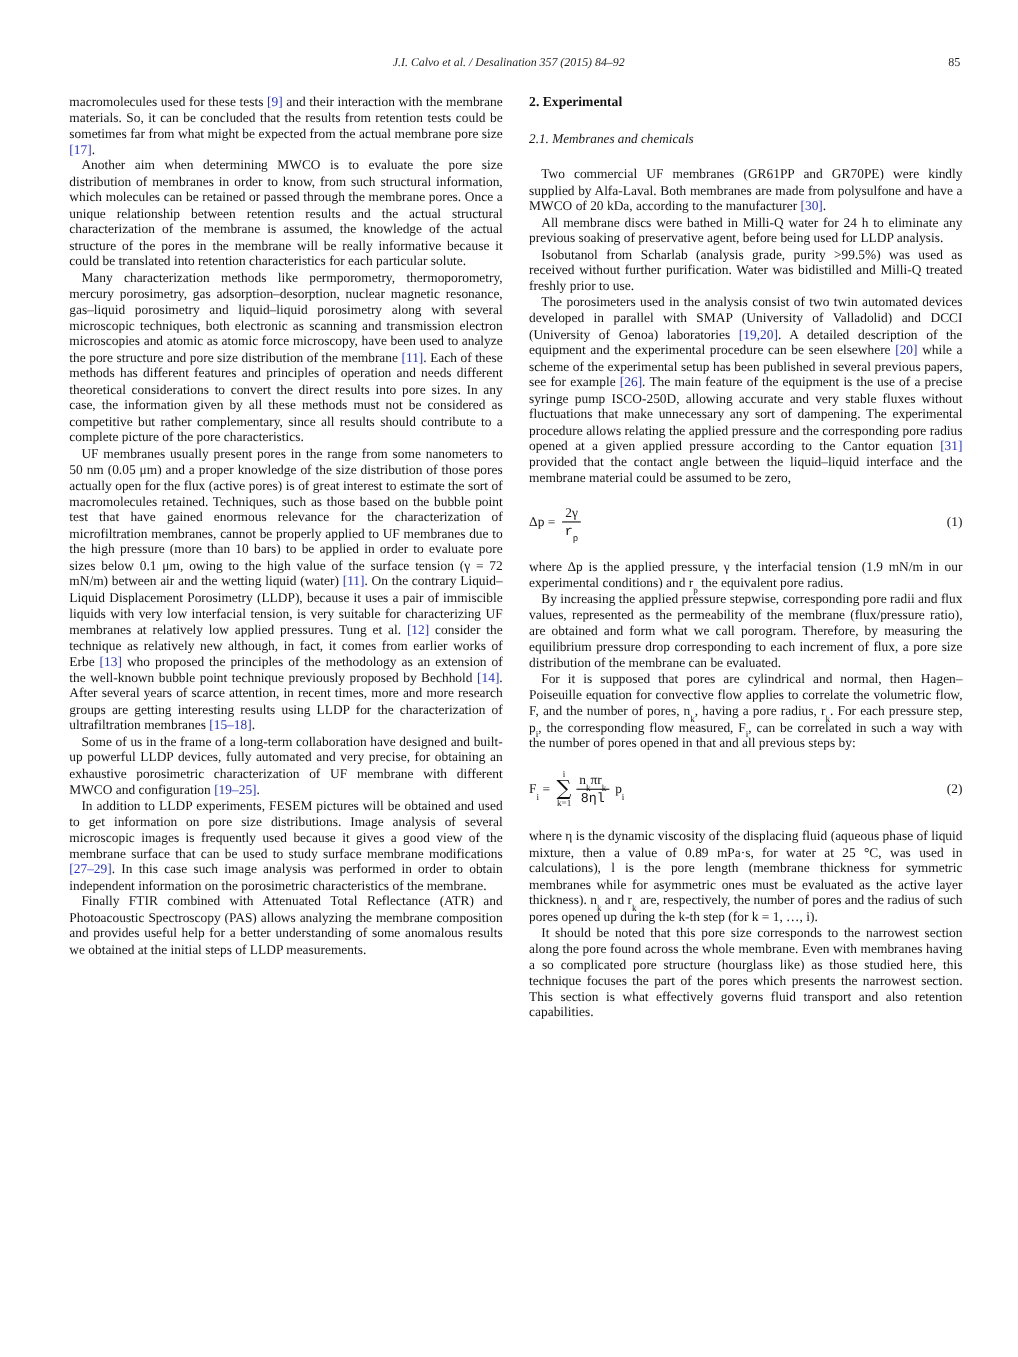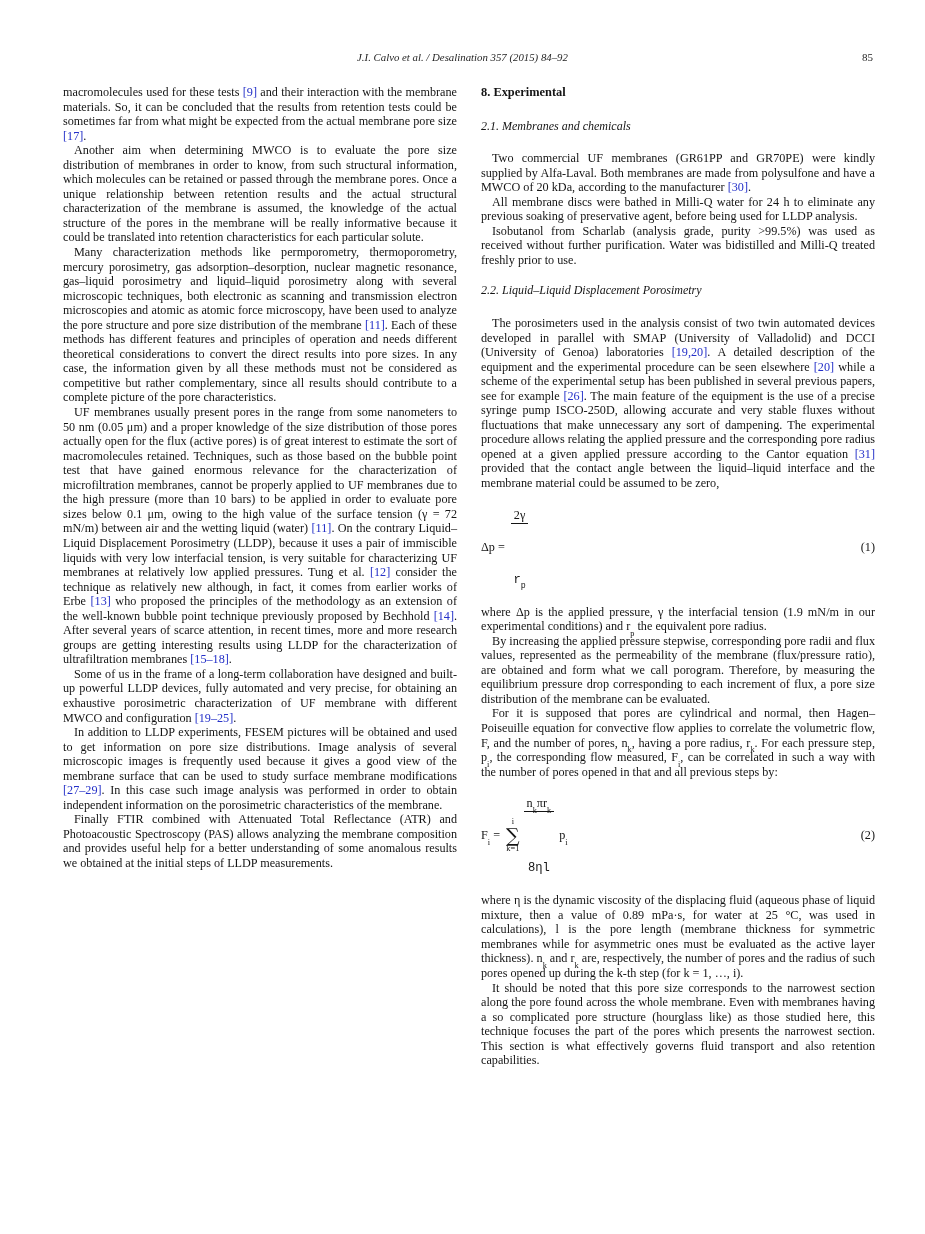--- a/index.html
+++ b/index.html
@@ -40,21 +40,21 @@
   }
   sub { font-size:8.3px; line-height:0; position:relative; top:2.4px; }
   .equation {
     display:flex; align-items:center;
     margin:17px 0 18px 0;
   }
   .eq-body { flex:1; display:flex; align-items:center; }
   .eq-lhs { margin-right:4px; white-space:nowrap; }
   .frac {
     display:inline-flex; flex-direction:column; align-items:center;
-    margin:0 2px; line-height:1.15;gap:48px;
+    margin:0 2px; line-height:1.15;
   }
   .frac .num { padding:0 3px 1px 3px; border-bottom:1px solid #141414; white-space:nowrap; }
   .frac .den { padding-top:1px; white-space:nowrap;font-family:Liberation Mono, monospace; }
   .sum {
     display:inline-flex; flex-direction:column; align-items:center;
     line-height:1; font-size:8.3px; margin:0 2px;
   }
   .sum .sigma { font-size:19px; line-height:1.0; font-family:"DejaVu Serif",serif; }
   .eq-rhs { margin-left:3px; white-space:nowrap; }
   .eq-number { font-size:12.2px; margin-left:8px; }
@@ -68,26 +68,25 @@
   <div class="col col-left">
       <p class="para">macromolecules used for these tests <span class="cite">[9]</span> and their interaction with the membrane materials. So, it can be concluded that the results from retention tests could be sometimes far from what might be expected from the actual membrane pore size <span class="cite">[17]</span>.</p>
       <p class="para indent">Another aim when determining MWCO is to evaluate the pore size distribution of membranes in order to know, from such structural information, which molecules can be retained or passed through the membrane pores. Once a unique relationship between retention results and the actual structural characterization of the membrane is assumed, the knowledge of the actual structure of the pores in the membrane will be really informative because it could be translated into retention characteristics for each particular solute.</p>
       <p class="para indent">Many characterization methods like permporometry, thermoporometry, mercury porosimetry, gas adsorption–desorption, nuclear magnetic resonance, gas–liquid porosimetry and liquid–liquid porosimetry along with several microscopic techniques, both electronic as scanning and transmission electron microscopies and atomic as atomic force microscopy, have been used to analyze the pore structure and pore size distribution of the membrane <span class="cite">[11]</span>. Each of these methods has different features and principles of operation and needs different theoretical considerations to convert the direct results into pore sizes. In any case, the information given by all these methods must not be considered as competitive but rather complementary, since all results should contribute to a complete picture of the pore characteristics.</p>
       <p class="para indent">UF membranes usually present pores in the range from some nanometers to 50 nm (0.05 μm) and a proper knowledge of the size distribution of those pores actually open for the flux (active pores) is of great interest to estimate the sort of macromolecules retained. Techniques, such as those based on the bubble point test that have gained enormous relevance for the characterization of microfiltration membranes, cannot be properly applied to UF membranes due to the high pressure (more than 10 bars) to be applied in order to evaluate pore sizes below 0.1 μm, owing to the high value of the surface tension (γ = 72 mN/m) between air and the wetting liquid (water) <span class="cite">[11]</span>. On the contrary Liquid–Liquid Displacement Porosimetry (LLDP), because it uses a pair of immiscible liquids with very low interfacial tension, is very suitable for characterizing UF membranes at relatively low applied pressures. Tung et al. <span class="cite">[12]</span> consider the technique as relatively new although, in fact, it comes from earlier works of Erbe <span class="cite">[13]</span> who proposed the principles of the methodology as an extension of the well-known bubble point technique previously proposed by Bechhold <span class="cite">[14]</span>. After several years of scarce attention, in recent times, more and more research groups are getting interesting results using LLDP for the characterization of ultrafiltration membranes <span class="cite">[15–18]</span>.</p>
       <p class="para indent">Some of us in the frame of a long-term collaboration have designed and built-up powerful LLDP devices, fully automated and very precise, for obtaining an exhaustive porosimetric characterization of UF membrane with different MWCO and configuration <span class="cite">[19–25]</span>.</p>
       <p class="para indent">In addition to LLDP experiments, FESEM pictures will be obtained and used to get information on pore size distributions. Image analysis of several microscopic images is frequently used because it gives a good view of the membrane surface that can be used to study surface membrane modifications <span class="cite">[27–29]</span>. In this case such image analysis was performed in order to obtain independent information on the porosimetric characteristics of the membrane.</p>
       <p class="para indent">Finally FTIR combined with Attenuated Total Reflectance (ATR) and Photoacoustic Spectroscopy (PAS) allows analyzing the membrane composition and provides useful help for a better understanding of some anomalous results we obtained at the initial steps of LLDP measurements.</p>
     </div>
   <div class="col col-right">
-      <div class="heading">8. Experimental</div>
+      <div class="heading">2. Experimental</div>
       <div class="subheading">2.1. Membranes and chemicals</div>
       <p class="para indent">Two commercial UF membranes (GR61PP and GR70PE) were kindly supplied by Alfa-Laval. Both membranes are made from polysulfone and have a MWCO of 20 kDa, according to the manufacturer <span class="cite">[30]</span>.</p>
       <p class="para indent">All membrane discs were bathed in Milli-Q water for 24 h to eliminate any previous soaking of preservative agent, before being used for LLDP analysis.</p>
       <p class="para indent">Isobutanol from Scharlab (analysis grade, purity &gt;99.5%) was used as received without further purification. Water was bidistilled and Milli-Q treated freshly prior to use.</p>
-      <div class="subheading">2.2. Liquid–Liquid Displacement Porosimetry</div>
       <p class="para indent">The porosimeters used in the analysis consist of two twin automated devices developed in parallel with SMAP (University of Valladolid) and DCCI (University of Genoa) laboratories <span class="cite">[19,20]</span>. A detailed description of the equipment and the experimental procedure can be seen elsewhere <span class="cite">[20]</span> while a scheme of the experimental setup has been published in several previous papers, see for example <span class="cite">[26]</span>. The main feature of the equipment is the use of a precise syringe pump ISCO-250D, allowing accurate and very stable fluxes without fluctuations that make unnecessary any sort of dampening. The experimental procedure allows relating the applied pressure and the corresponding pore radius opened at a given applied pressure according to the Cantor equation <span class="cite">[31]</span> provided that the contact angle between the liquid–liquid interface and the membrane material could be assumed to be zero,</p>
       <div class="equation">
         <div class="eq-body">
           <span class="eq-lhs">Δp =</span>
           <span class="frac">
             <span class="num">2γ</span>
             <span class="den">r<sub>p</sub></span>
           </span>
         </div>
         <span class="eq-number">(1)</span>

